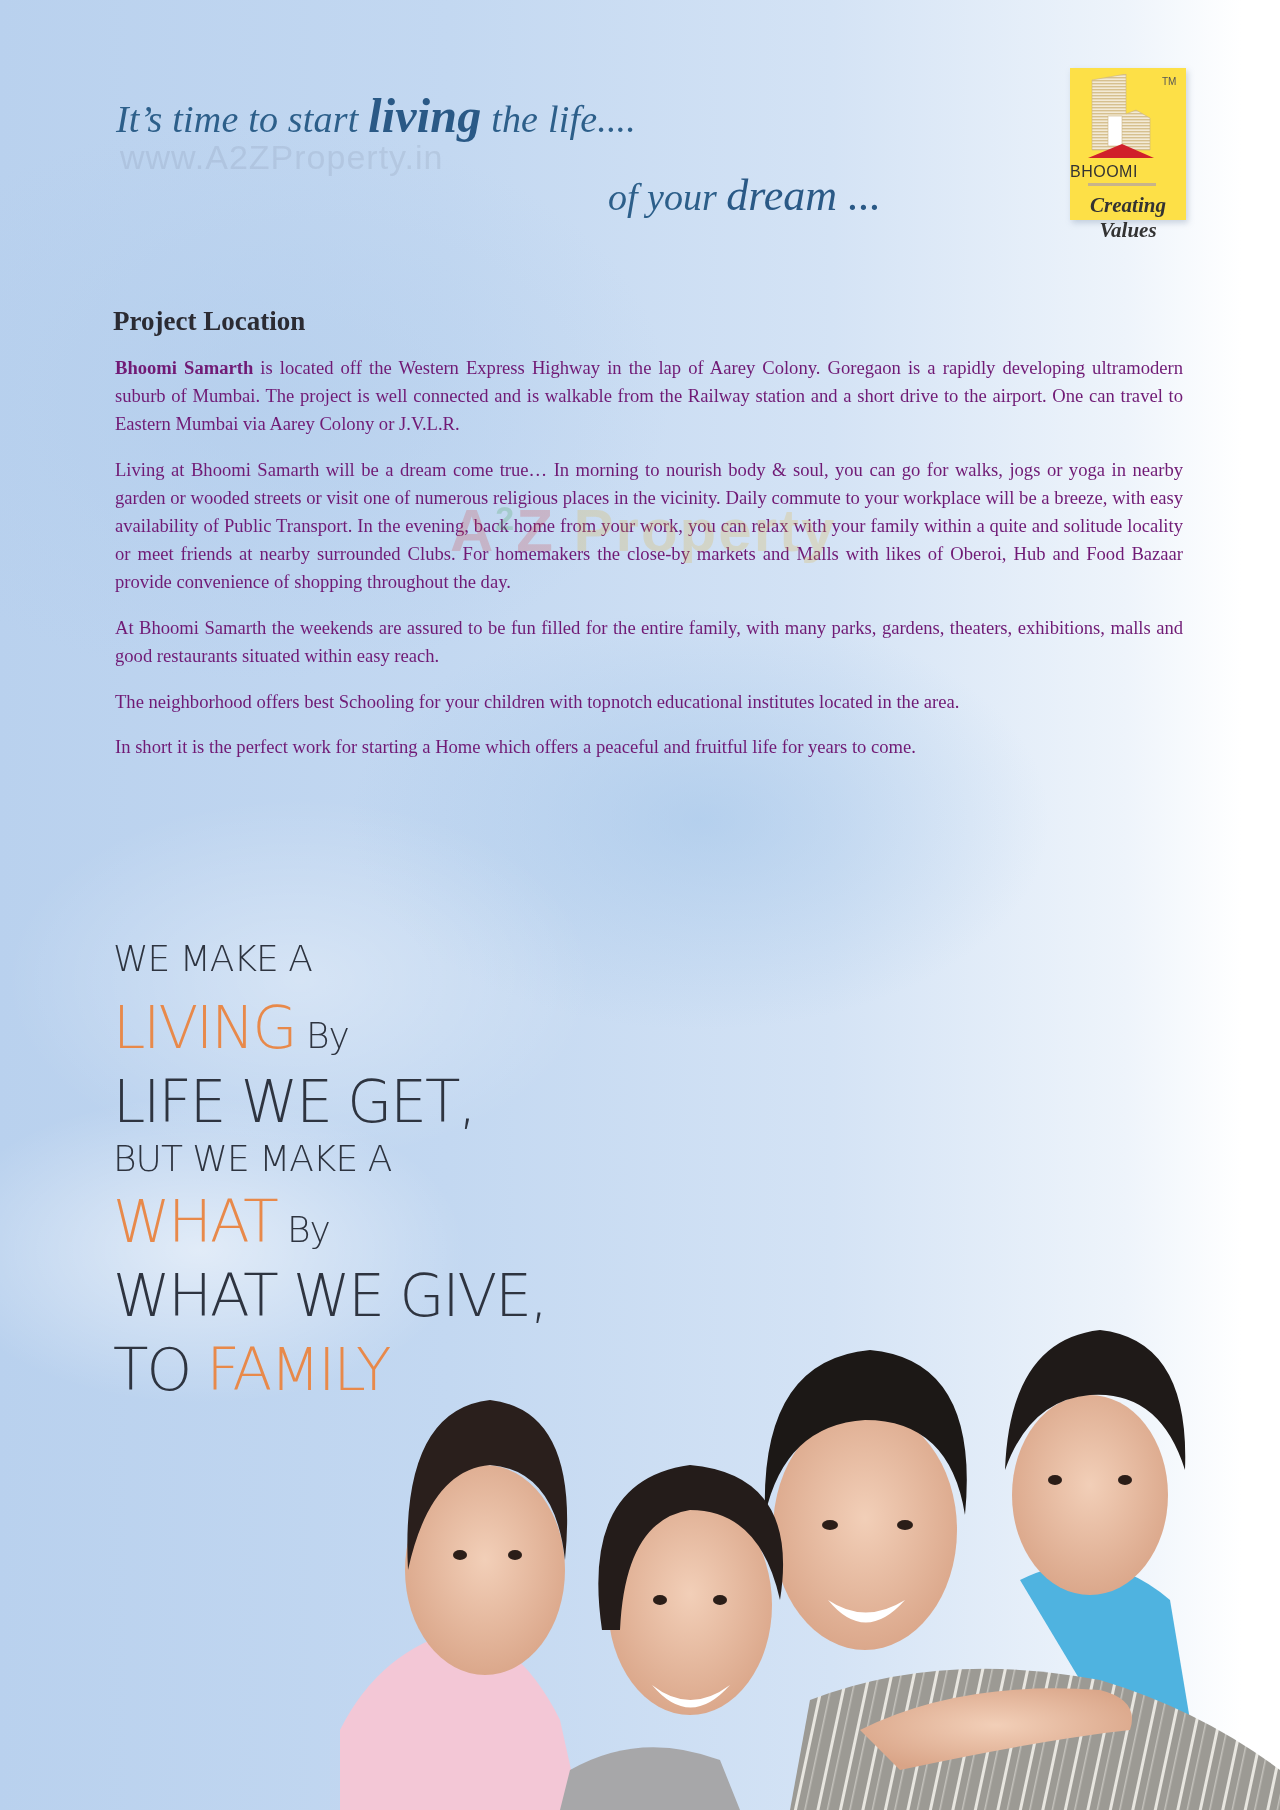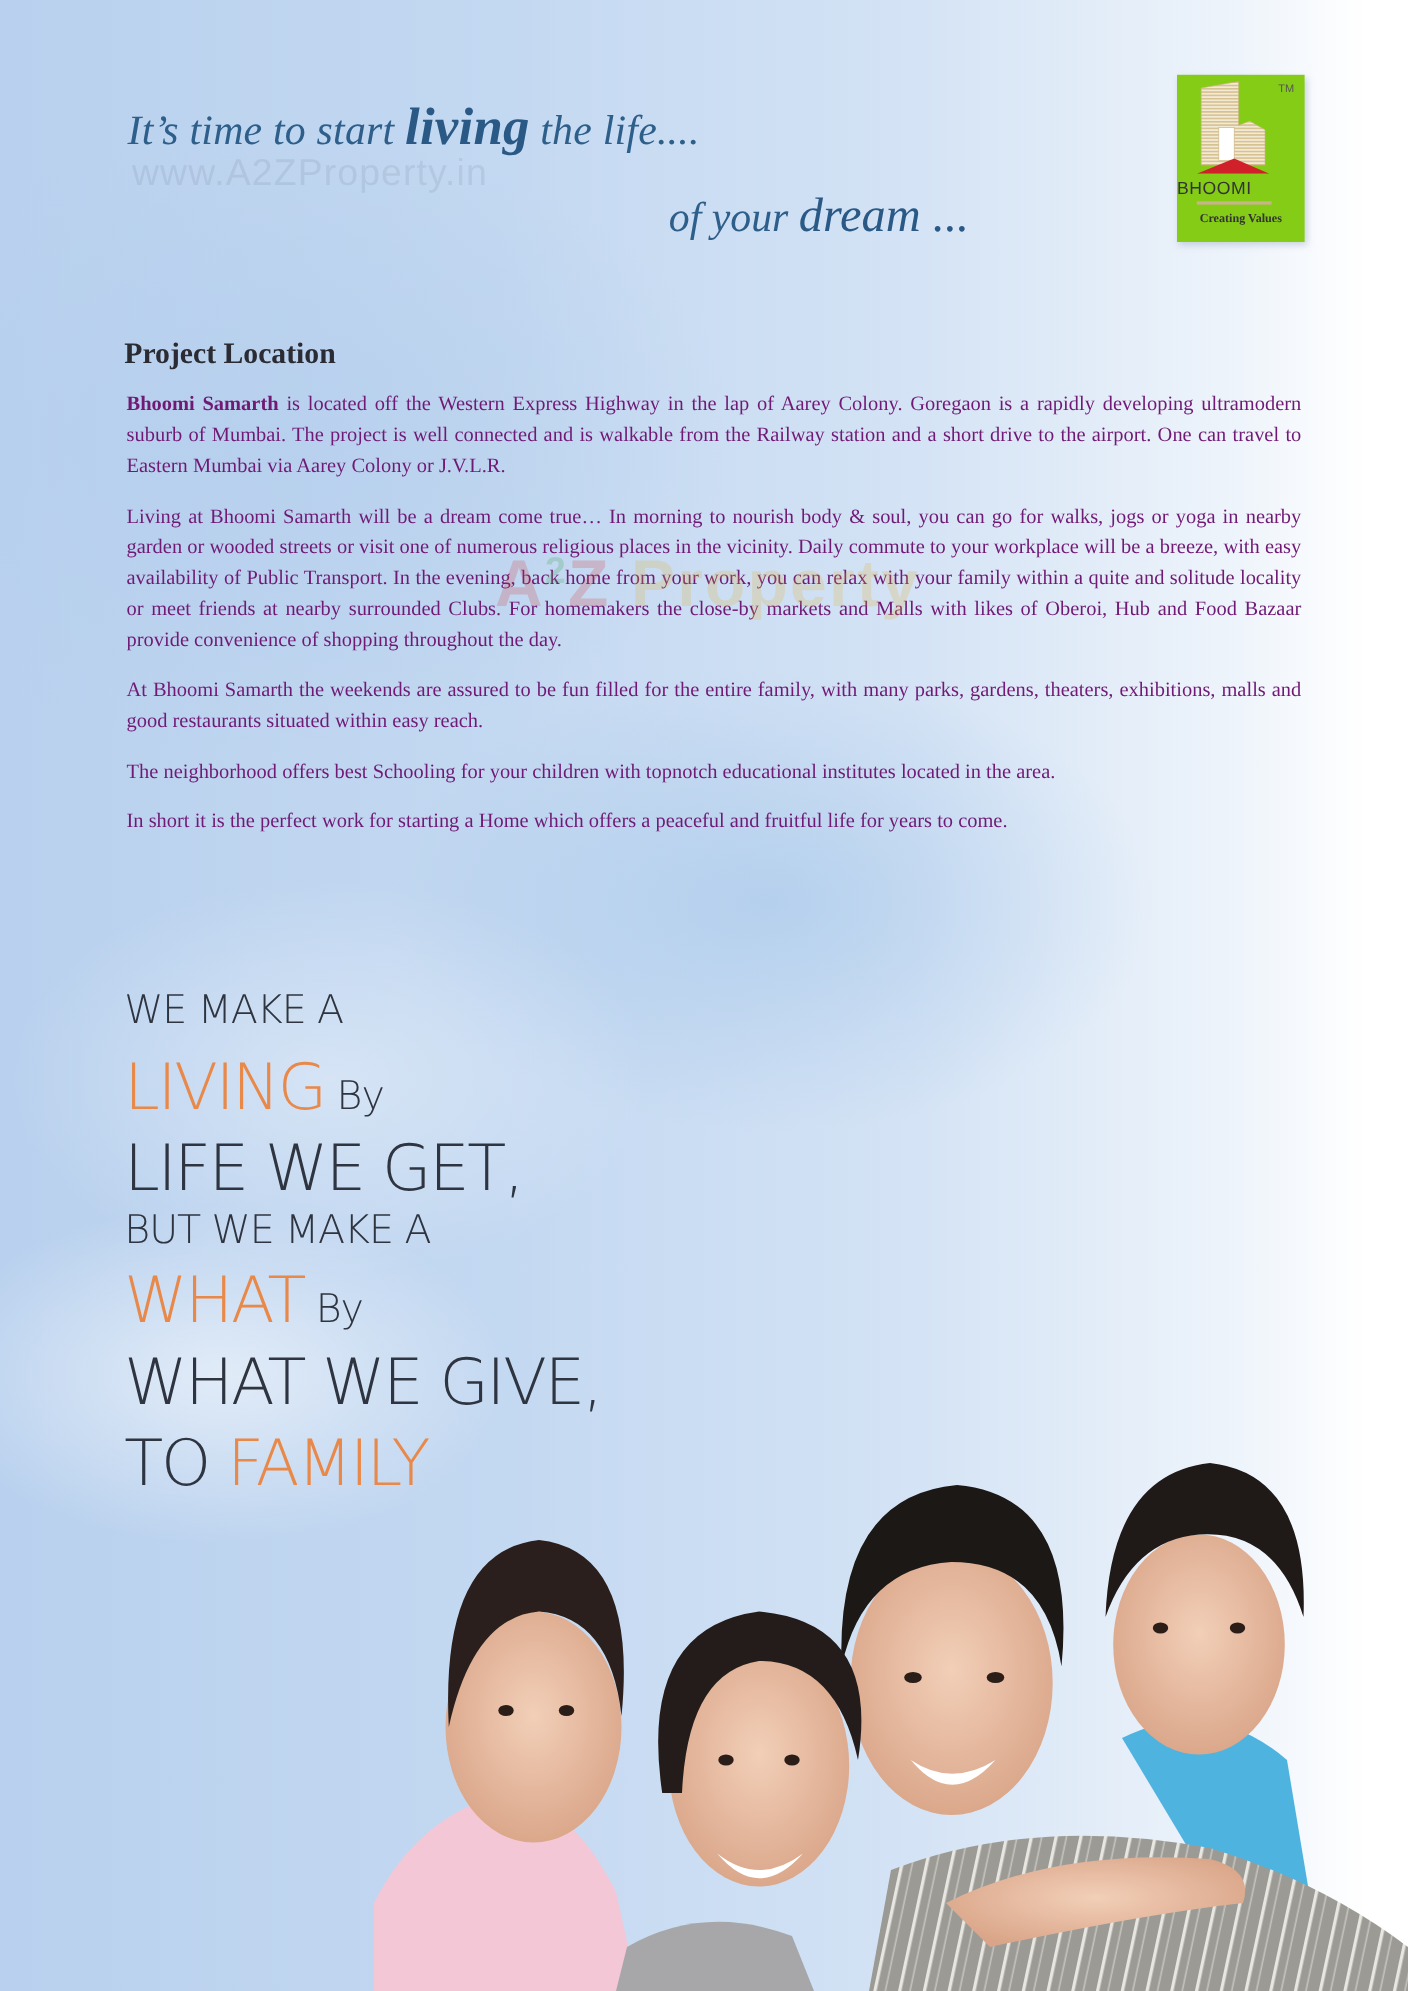--- a/index.html
+++ b/index.html
@@ -16,42 +16,42 @@
   .abs { position:absolute; }
 
   
   .tag1 { left:116px; top:88px; font-family:"Liberation Serif", serif; font-style:italic; font-size:38px; color:#2d5f8a; letter-spacing:0.2px; }
   .tag1 .em { font-size:48px; font-weight:bold; font-style:italic; color:#2a5986; }
   .tag2 { left:608px; top:170px; font-family:"Liberation Serif", serif; font-style:italic; font-size:38px; color:#2d5f8a; }
   .tag2 .em { font-size:44px; font-weight:normal; color:#2a5986; }
   .wm-url { left:120px; top:108px; font-family:"Liberation Sans", sans-serif; font-size:34px; color:rgba(90,100,120,0.13); letter-spacing:1px;margin-top:30px; }
 
   
-  .logo { left:1070px; top:68px; width:116px; height:152px; background:#84cc16; box-shadow:2px 3px 6px rgba(120,140,170,0.35); }
+  .logo { left:1070px; top:68px; width:116px; height:152px; background:#fde047; box-shadow:2px 3px 6px rgba(120,140,170,0.35); }
   .logo .bldg { position:absolute; left:18px; top:6px; width:66px; height:84px; }
   .logo .tm { position:absolute; left:92px; top:8px; font-family:"Liberation Sans", sans-serif; font-size:10px; color:#555; }
   .logo .brand { position:absolute; left:0; width:100%; top:95px; font-family:"Liberation Sans", sans-serif; font-size:16px; color:#333; letter-spacing:0.5px; }
   .logo .brand-line { position:absolute; left:18px; top:115px; width:68px; height:3px; background:#c8b48a; }
-  .logo .slogan { position:absolute; left:0; width:100%; top:125px; text-align:center; font-family:"Liberation Serif", serif; font-weight:bold; font-size:11px; color:#333; }
+  .logo .slogan { position:absolute; left:0; width:100%; top:125px; text-align:center; font-family:"Liberation Serif", serif; font-style:italic; font-weight:bold; font-size:21px; color:#333; }
 
   
   .section-title { left:113px; top:306px; font-family:"Liberation Serif", serif; font-weight:bold; font-size:27px; color:#2b2b33; }
   .body-text { left:115px; width:1068px; font-family:"Liberation Serif", serif; font-size:18.6px; line-height:28px; color:#701a75; text-align:justify; margin:0; }
   .p1 { top:354px; }
   .p2 { top:456px; }
   .p3 { top:614px; }
   .p4 { top:688px; }
   .p5 { top:733px; }
   .p1 b { font-weight:bold; }
 
   .wm-logo { left:450px; top:496px; font-family:"Liberation Sans", sans-serif; font-weight:bold; font-size:60px; letter-spacing:2px; opacity:0.22; }
 
   
   .slogan-block { left:113px; top:898px; font-family:"DejaVu Sans", sans-serif; font-weight:200; color:#2e3440; }
-  .s-line { position:absolute; left:0; white-space:nowrap; }
+  .s-line { position:absolute; left:0; white-space:nowrap;margin-top:40px; }
   .s1 { top:0; font-size:36px; letter-spacing:-1px; }
   .s2 { top:56px; font-size:58px; letter-spacing:-2px; }
   .s3 { top:130px; font-size:58px; letter-spacing:-2px; }
   .s4 { top:200px; font-size:36px; letter-spacing:-1px; }
   .s5 { top:250px; font-size:58px; letter-spacing:-2px; }
   .s6 { top:324px; font-size:58px; letter-spacing:-2px; }
   .s7 { top:398px; font-size:58px; letter-spacing:-2px; }
   .orange { color:#e8894a; }
   .small-by { font-size:36px; letter-spacing:-1px; }
 

